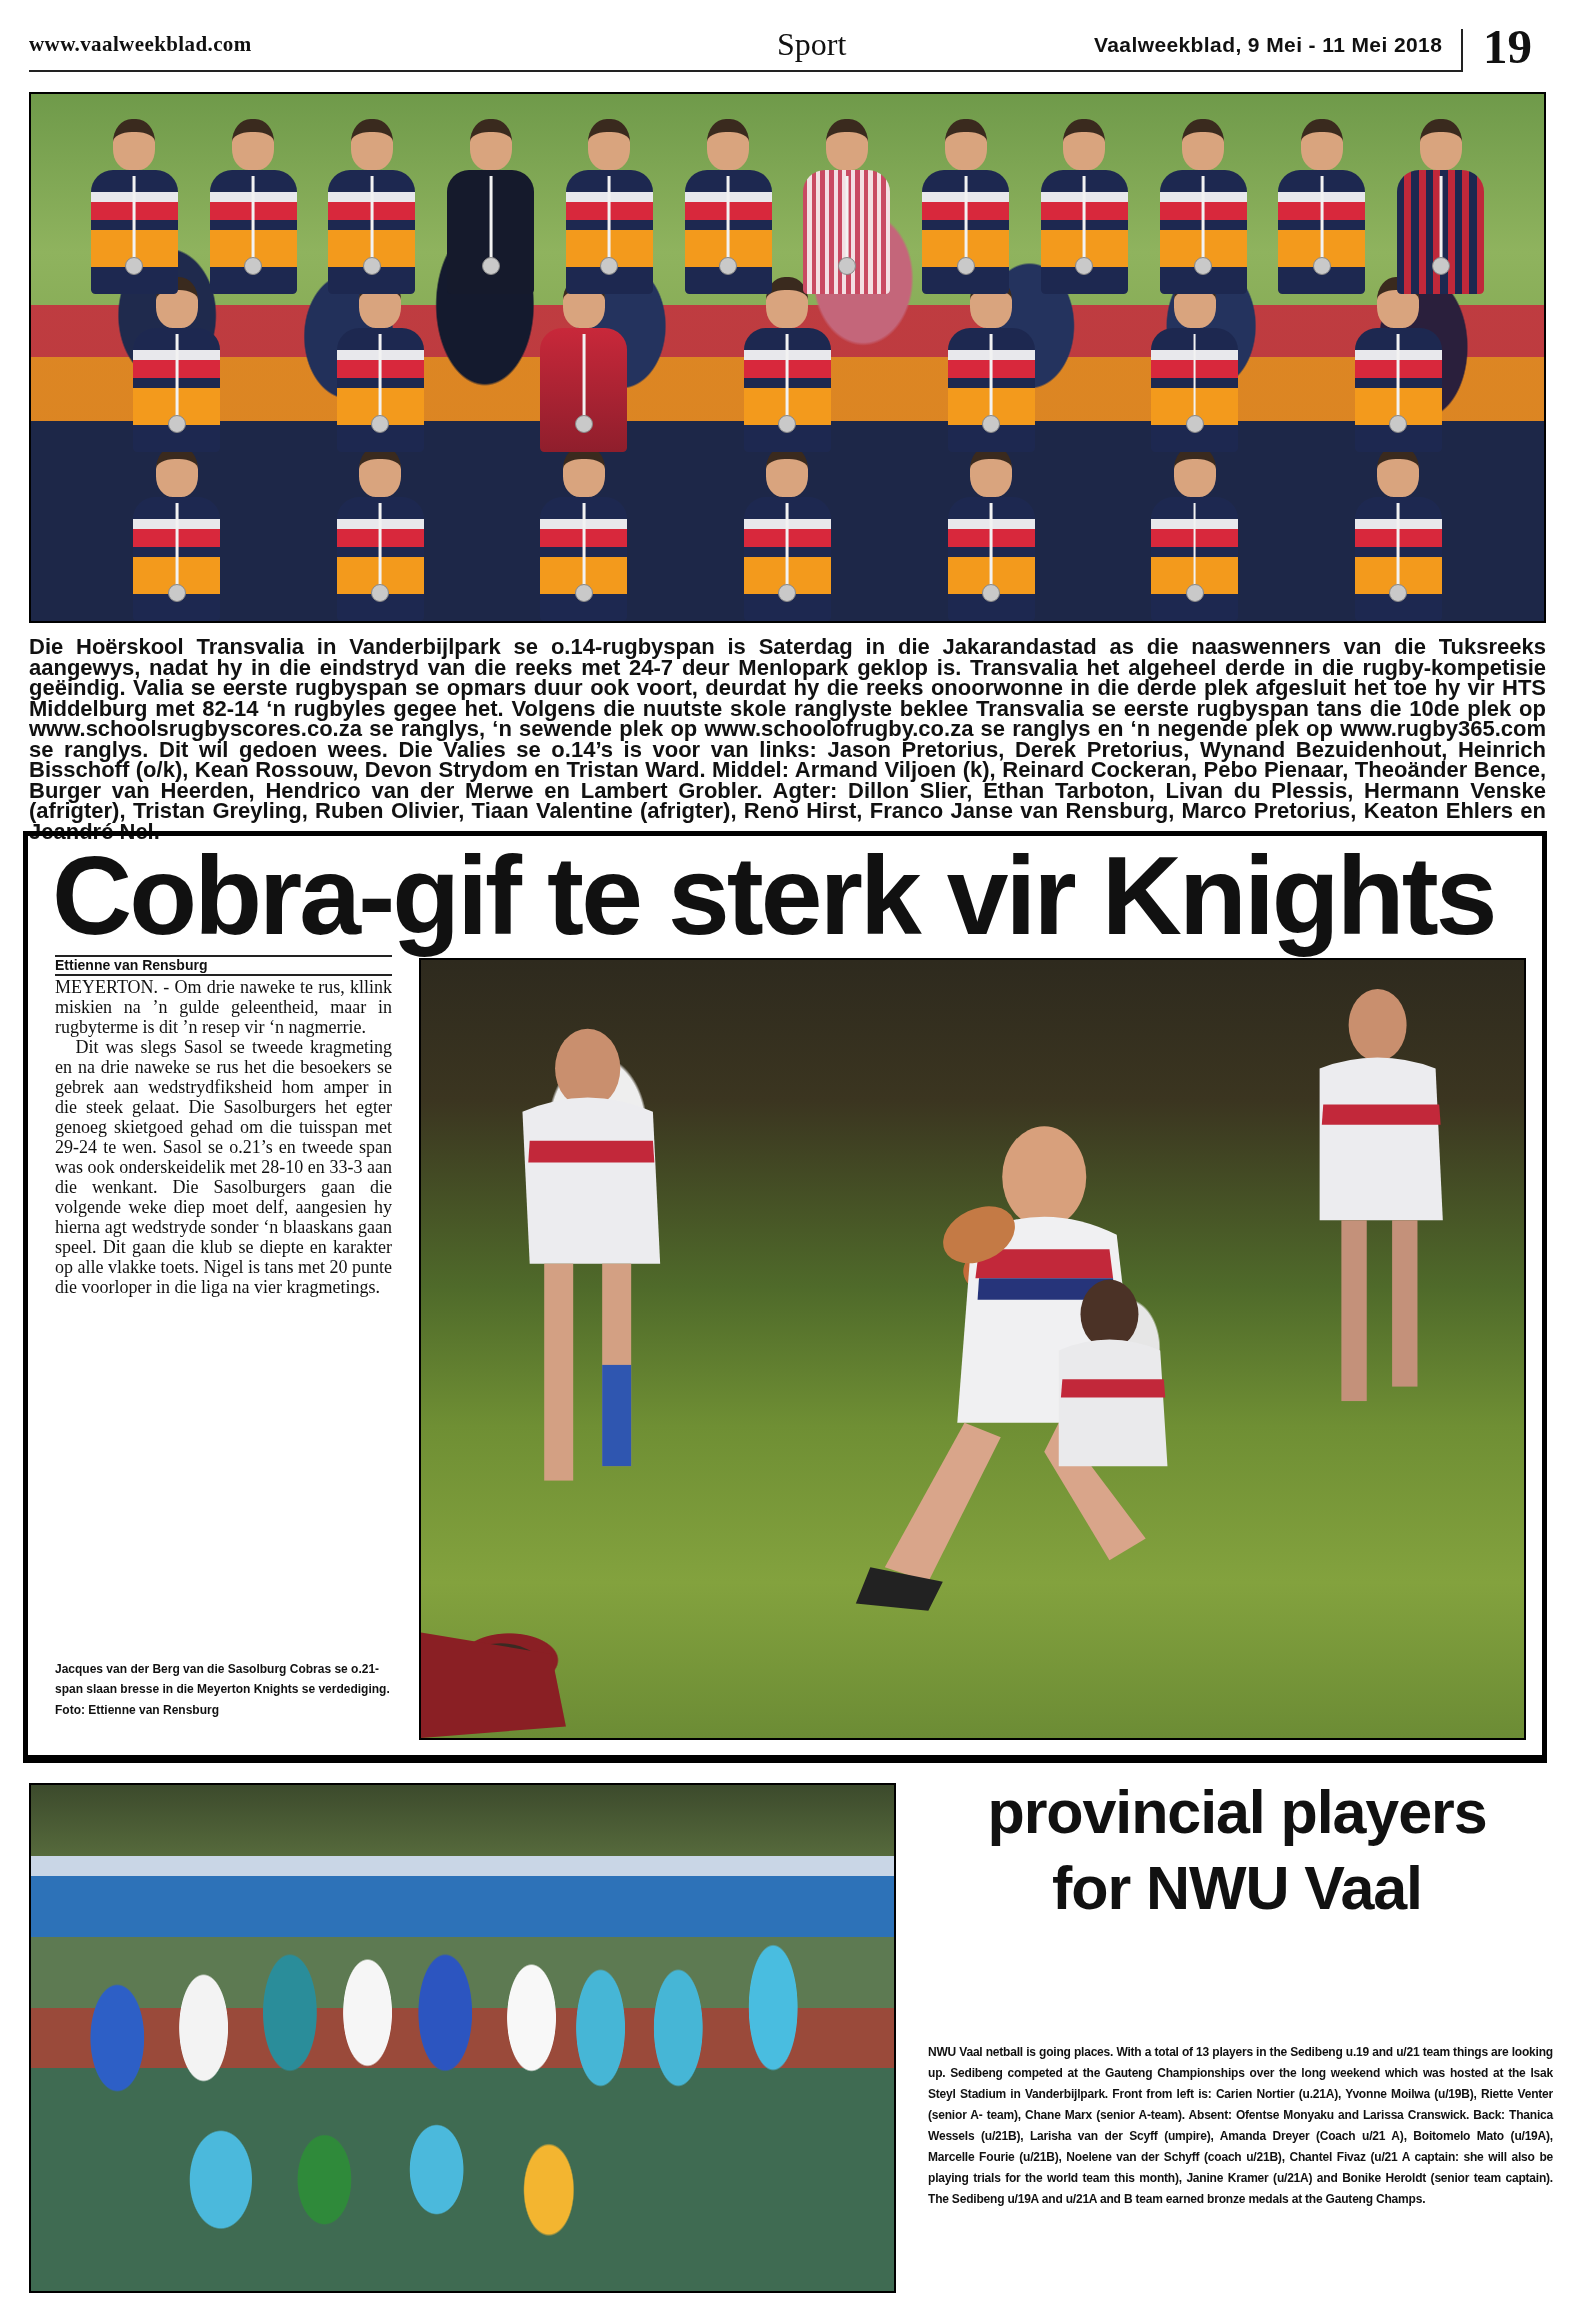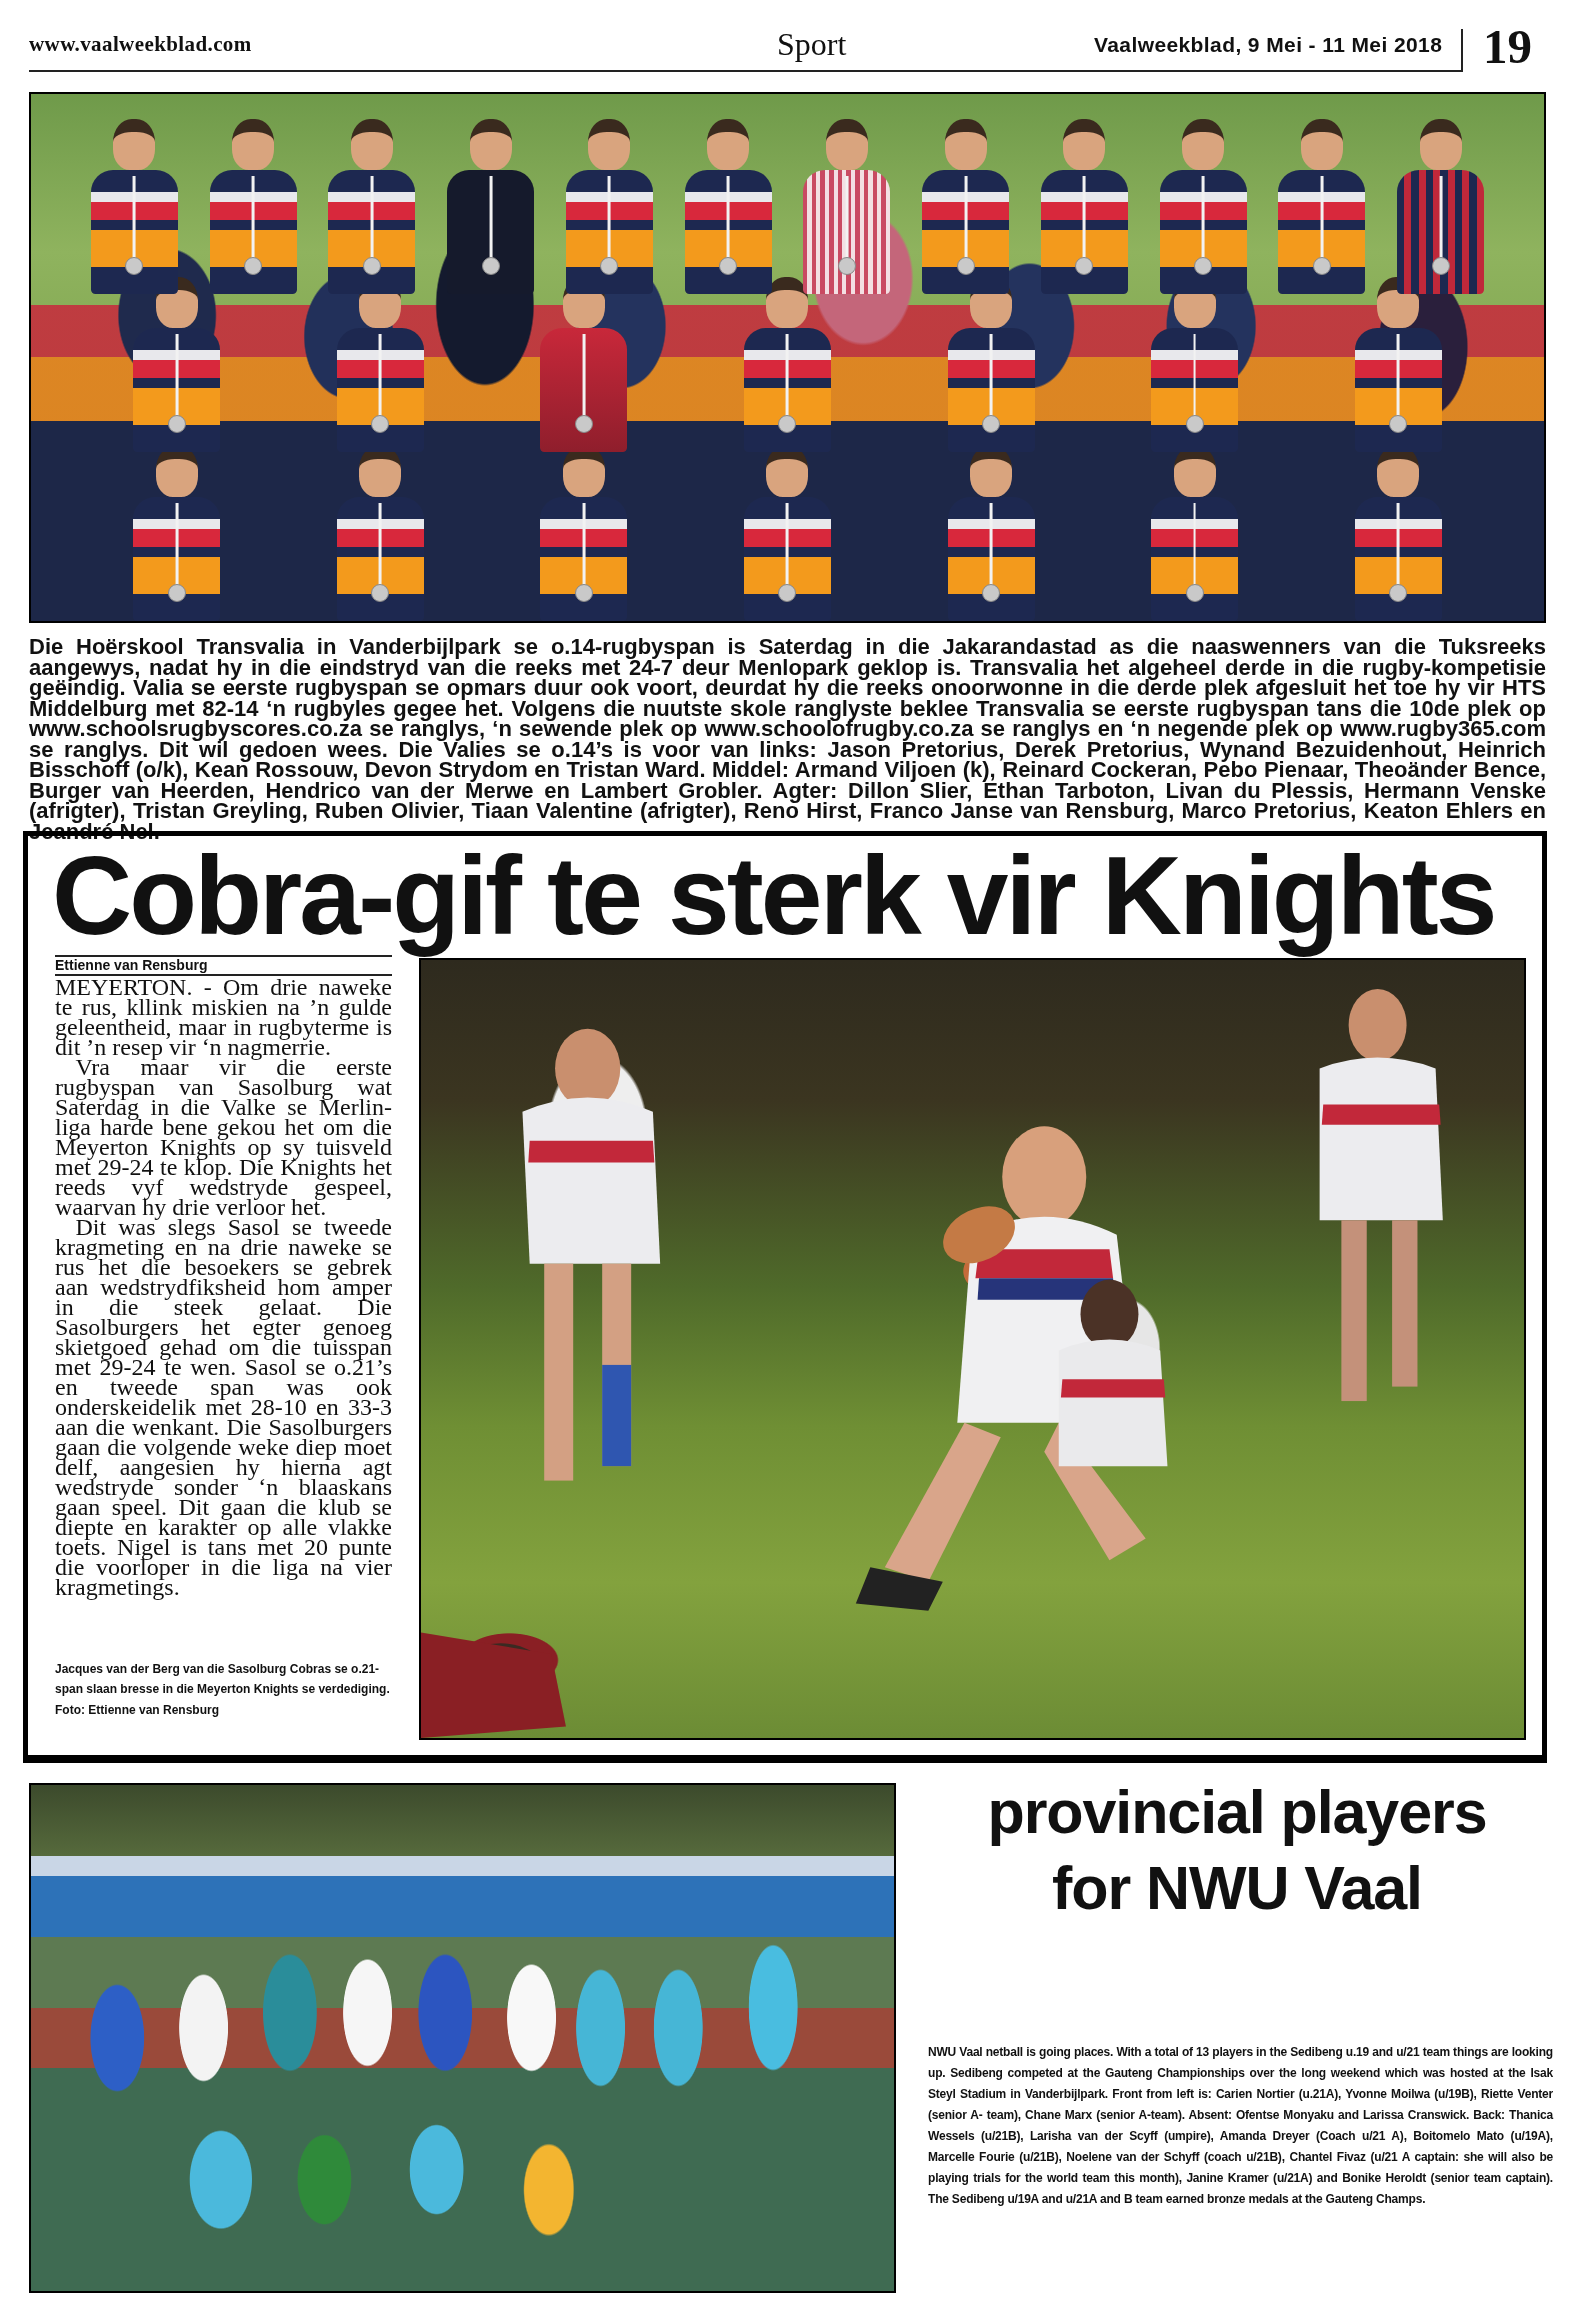--- a/index.html
+++ b/index.html
@@ -39,21 +39,21 @@
   .player .jersey::before { content: ""; position: absolute; left: 50%; top: 87px; width: 16px; height: 16px; border-radius: 50%; background: #c9c9c9; border: 1.5px solid #888; transform: translateX(-50%); z-index: 1; }
 
   .cap-rugby { left: 29px; top: 637px; width: 1517px; font-family: "Liberation Sans", sans-serif; font-weight: bold; font-size: 22px; line-height: 20.5px; text-align: justify; text-align-last: left; }
 
   
   .cobra-box { left: 23px; top: 831px; width: 1524px; height: 932px; border: 5.8px solid #000; border-bottom-width: 8.7px; box-sizing: border-box; }
   .cobra-headline { left: 52px; top: 840px; width: 1476px; font-family: "Liberation Sans", sans-serif; font-weight: bold; font-size: 111px; line-height: 1.02; letter-spacing: -2.9px; white-space: nowrap; }
   .byline-top-rule { left: 55px; top: 955px; width: 337px; height: 1.5px; background: #222; }
   .byline { left: 55px; top: 957px; font-family: "Liberation Sans", sans-serif; font-weight: bold; font-size: 14px; line-height: 16px; }
   .byline-bot-rule { left: 55px; top: 974px; width: 337px; height: 1.5px; background: #222; }
-  .cobra-body { left: 55px; top: 977px; width: 337px; font-family: "Liberation Serif", serif; font-size: 24px; line-height: 20px; text-align: justify; }
+  .cobra-body { left: 55px; top: 977px; width: 337px; font-family: "Liberation Serif", serif; font-size: 18px; line-height: 20px; text-align: justify; }
   .cobra-body p { margin: 0; text-indent: 20.4px; }
   .cobra-body p.first { text-indent: 0; }
   .cobra-photo-caption { left: 55px; top: 1659px; width: 342px; font-family: "Liberation Sans", sans-serif; font-weight: bold; font-size: 12px; line-height: 20.4px; }
 
   .photo-cobra { left: 419px; top: 958px; width: 1107px; height: 782px;
     background:
       radial-gradient(ellipse 102px 145px at 57% 48%, #f1f1f1 55%, transparent 58%),
       radial-gradient(ellipse 44px 33px at 52% 40%, #c46b3a 70%, transparent 72%),
       radial-gradient(ellipse 87px 131px at 16% 22%, #eeeeee 55%, transparent 58%),
       radial-gradient(ellipse 65px 102px at 87% 25%, #e9e9e9 55%, transparent 58%),
@@ -211,21 +211,20 @@
 
 <div class="abs cobra-box"></div>
 <h1 class="abs cobra-headline" style="margin:0">Cobra-gif te sterk vir Knights</h1>
 
 <div class="abs byline-top-rule"></div>
 <div class="abs byline">Ettienne van Rensburg</div>
 <div class="abs byline-bot-rule"></div>
 
 <div class="abs cobra-body">
   <p class="first">MEYERTON. - Om drie naweke te rus, kllink miskien na ’n gulde geleentheid, maar in rugbyterme is dit ’n resep vir ‘n nagmerrie.</p>
-  <p>Vra maar vir die eerste rugbyspan van Sasolburg wat Saterdag in die Valke se Merlin-liga harde bene gekou het om die Meyerton Knights op sy tuisveld met 29-24 te klop. Die Knights het reeds vyf wedstryde gespeel, waarvan hy drie verloor het.</p>
   <p>Dit was slegs Sasol se tweede kragmeting en na drie naweke se rus het die besoekers se gebrek aan wedstrydfiksheid hom amper in die steek gelaat. Die Sasolburgers het egter genoeg skietgoed gehad om die tuisspan met 29-24 te wen. Sasol se o.21’s en tweede span was ook onderskeidelik met 28-10 en 33-3 aan die wenkant. Die Sasolburgers gaan die volgende weke diep moet delf, aangesien hy hierna agt wedstryde sonder ‘n blaaskans gaan speel. Dit gaan die klub se diepte en karakter op alle vlakke toets. Nigel is tans met 20 punte die voorloper in die liga na vier kragmetings.</p>
 </div>
 
 <div class="abs cobra-photo-caption">Jacques van der Berg van die Sasolburg Cobras se o.21-span slaan bresse in die Meyerton Knights se verdediging. Foto: Ettienne van Rensburg</div>
 
 <div class="abs photo photo-cobra" title="Rugby player carrying the ball through the defence">
   <svg width="100%" height="100%" viewBox="0 0 1522 1076" preserveAspectRatio="none">
 
     <ellipse cx="860" cy="300" rx="58" ry="70" fill="#d8a07c"></ellipse>
     <path d="M760 380 Q860 330 960 380 L990 640 L740 640 Z" fill="#f0f0f2"></path>

